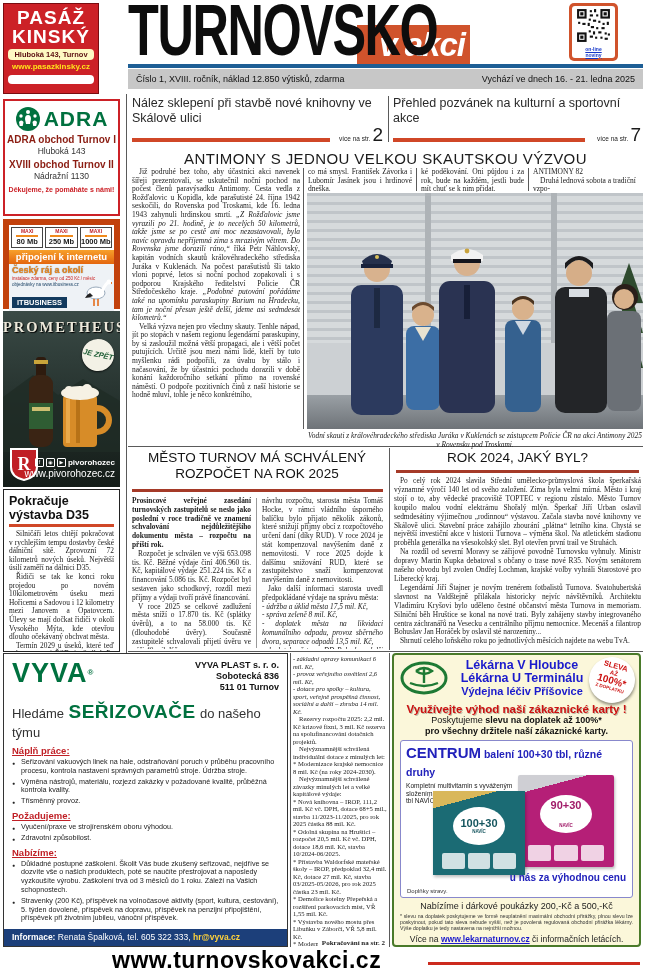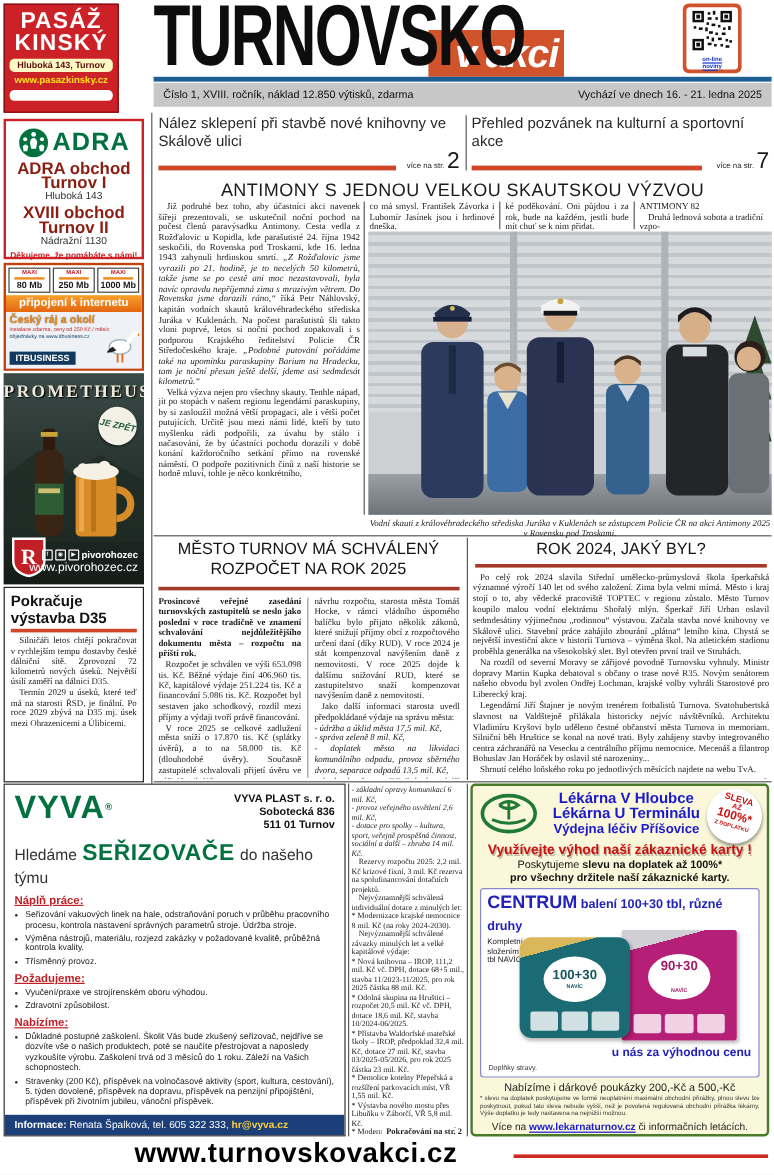--- a/index.html
+++ b/index.html
@@ -36,25 +36,25 @@
   .blue-rule{left:128px;top:64px;width:515px;height:4px;background:#1d5e95;}
   .issue-bar{left:128px;top:69px;width:515px;height:20px;background:#c7c7c7;display:flex;
              justify-content:space-between;align-items:center;padding:0 8px;box-sizing:border-box;
              font-size:9px;color:#111;}
 
   
   .adra{left:3px;top:99px;width:117px;height:117px;border:2px solid #cc2127;box-sizing:border-box;
         background:#fff;text-align:center;padding-top:5px;}
   .adra-logo-row{display:flex;align-items:center;justify-content:center;gap:3px;}
   .adra-word{color:#00713f;font-weight:bold;font-size:21px;letter-spacing:1px;}
-  .adra-shop{color:#8b1d12;font-weight:bold;font-size:14px;line-height:12px;margin-top:2px;}
+  .adra-shop{color:#8b1d12;font-weight:bold;font-size:10px;line-height:12px;margin-top:2px;}
   .adra-addr{color:#333;font-size:8.5px;line-height:11px;}
   .adra-thanks{color:#cc2127;font-weight:bold;font-size:7px;margin-top:4px;}
 
-  .inet{left:3px;top:219px;width:117px;height:90px;border:2px solid #c2410c;box-sizing:border-box;background:#fff;}
+  .inet{left:3px;top:219px;width:117px;height:90px;border:6px solid #c2410c;box-sizing:border-box;background:#fff;}
   .inet-tiles{display:flex;gap:2px;padding:2px;}
   .tile{flex:1;border:1px solid #444;text-align:center;padding:1px 0;}
   .tile .mx{color:#c01f25;font-weight:bold;font-size:5px;line-height:5px;}
   .tile .ob{height:2px;background:#f08a1d;margin:1px 4px;}
   .tile .sp{font-weight:bold;font-size:7.5px;line-height:8px;}
   .inet-banner{background:linear-gradient(#f7a02b,#e4660f);color:#fff;font-weight:bold;font-size:9.5px;
                text-align:center;line-height:14px;height:14px;}
   .inet-low{position:relative;height:47px;background:#eef2f6;}
   .inet-region{color:#f08a1d;font-weight:bold;font-size:9px;padding:1px 3px;text-shadow:0 0 1px #444;}
   .inet-note1{font-size:4.5px;color:#c22;padding:0 3px;line-height:5.5px;}
@@ -147,22 +147,22 @@
   .bd4{font-size:4.6px;line-height:6px;}
   .lek-slogan{text-align:center;color:#cc1111;font-weight:bold;font-size:11.5px;text-shadow:1px 1px 0 #00000040;
               margin-top:2px;}
   .lek-sub{text-align:center;font-size:9px;line-height:11px;color:#111;}
   .lek-box{background:#fff;border:1px solid #8888cc;border-radius:3px;margin-top:3px;height:158px;
            position:relative;padding:3px 5px;box-sizing:border-box;}
   .lek-ct{color:#2222bb;font-weight:bold;}
   .lek-ct .big{font-size:15px;}
   .lek-ct .rest{font-size:10.5px;}
   .lek-desc{font-size:6.6px;line-height:7.6px;width:55%;color:#222;margin-top:2px;}
-  .prod1{position:absolute;left:32px;bottom:32px;width:92px;height:84px;
-         background:linear-gradient(165deg,#d9b75a 0 16%,#1b6b74 16%);border-radius:10px;box-shadow:1px 2px 3px #0004;}
+  .prod1{position:absolute;left:32px;bottom:22px;width:92px;height:84px;
+         background:linear-gradient(165deg,#d9b75a 0 16%,#1b6b74 16%);border-radius:0;box-shadow:1px 2px 3px #0004;}
   .prod2{position:absolute;right:18px;bottom:30px;width:96px;height:92px;
          background:linear-gradient(165deg,#cfcfd4 0 16%,#b51f77 16%);border-radius:2px;box-shadow:1px 2px 3px #0004;}
   .prod-circle{position:absolute;left:50%;top:42%;transform:translate(-50%,-50%);width:52px;height:38px;
                border-radius:50%;background:#fff;display:flex;flex-direction:column;align-items:center;
                justify-content:center;font-weight:bold;color:#14555e;}
   .prod2 .prod-circle{color:#a01a68;gap:12px;}
   .pc-big{font-size:11px;line-height:11px;}
   .pc-sub{font-size:4.5px;}
   .prod-bottles{position:absolute;left:10%;bottom:6px;width:80%;height:16px;display:flex;gap:3px;}
   .prod-bottles span{flex:1;background:#ffffffcc;border-radius:2px;}
@@ -333,20 +333,21 @@
       <span class="beer-handle">pivorohozec</span>
     </div>
     <div class="beer-url">www.pivorohozec.cz</div>
   </div>
 
   <div class="abs d35">
     <h2 class="d35-title">Pokračuje výstavba D35</h2>
     <div class="d35-rule"></div>
     <div class="serif just">
       <p>Silničáři letos chtějí pokračovat v rychlejším tempu dostavby české dálniční sítě. Zprovozní 72 kilometrů nových úseků. Největší úsilí zaměří na dálnici D35.</p>
+      <p>Řidiči se tak ke konci roku projedou po novém 10kilometrovém úseku mezi Hořicemi a Sadovou i 12 kilometry mezi Janovem a Opatovcem. Úlevy se mají dočkat řidiči v okolí Vysokého Mýta, kde otevřou dlouho očekávaný obchvat města.</p>
       <p>Termín 2029 u úseků, které teď má na starosti ŘSD, je finální. Po roce 2029 zbývá na D35 mj. úsek mezi Ohrazenicemi a Úlibicemi.</p>
       <div style="text-align:right;"></div>
     </div>
   </div>
 
   <div class="vline" style="left:126px;top:94px;height:853px;"></div>
   <div class="vline" style="left:388px;top:96px;height:46px;"></div>
   <div class="vline" style="left:303px;top:168px;height:261px;"></div>
   <div class="vline" style="left:416px;top:168px;height:23px;"></div>
   <div class="vline" style="left:528px;top:168px;height:23px;"></div>

